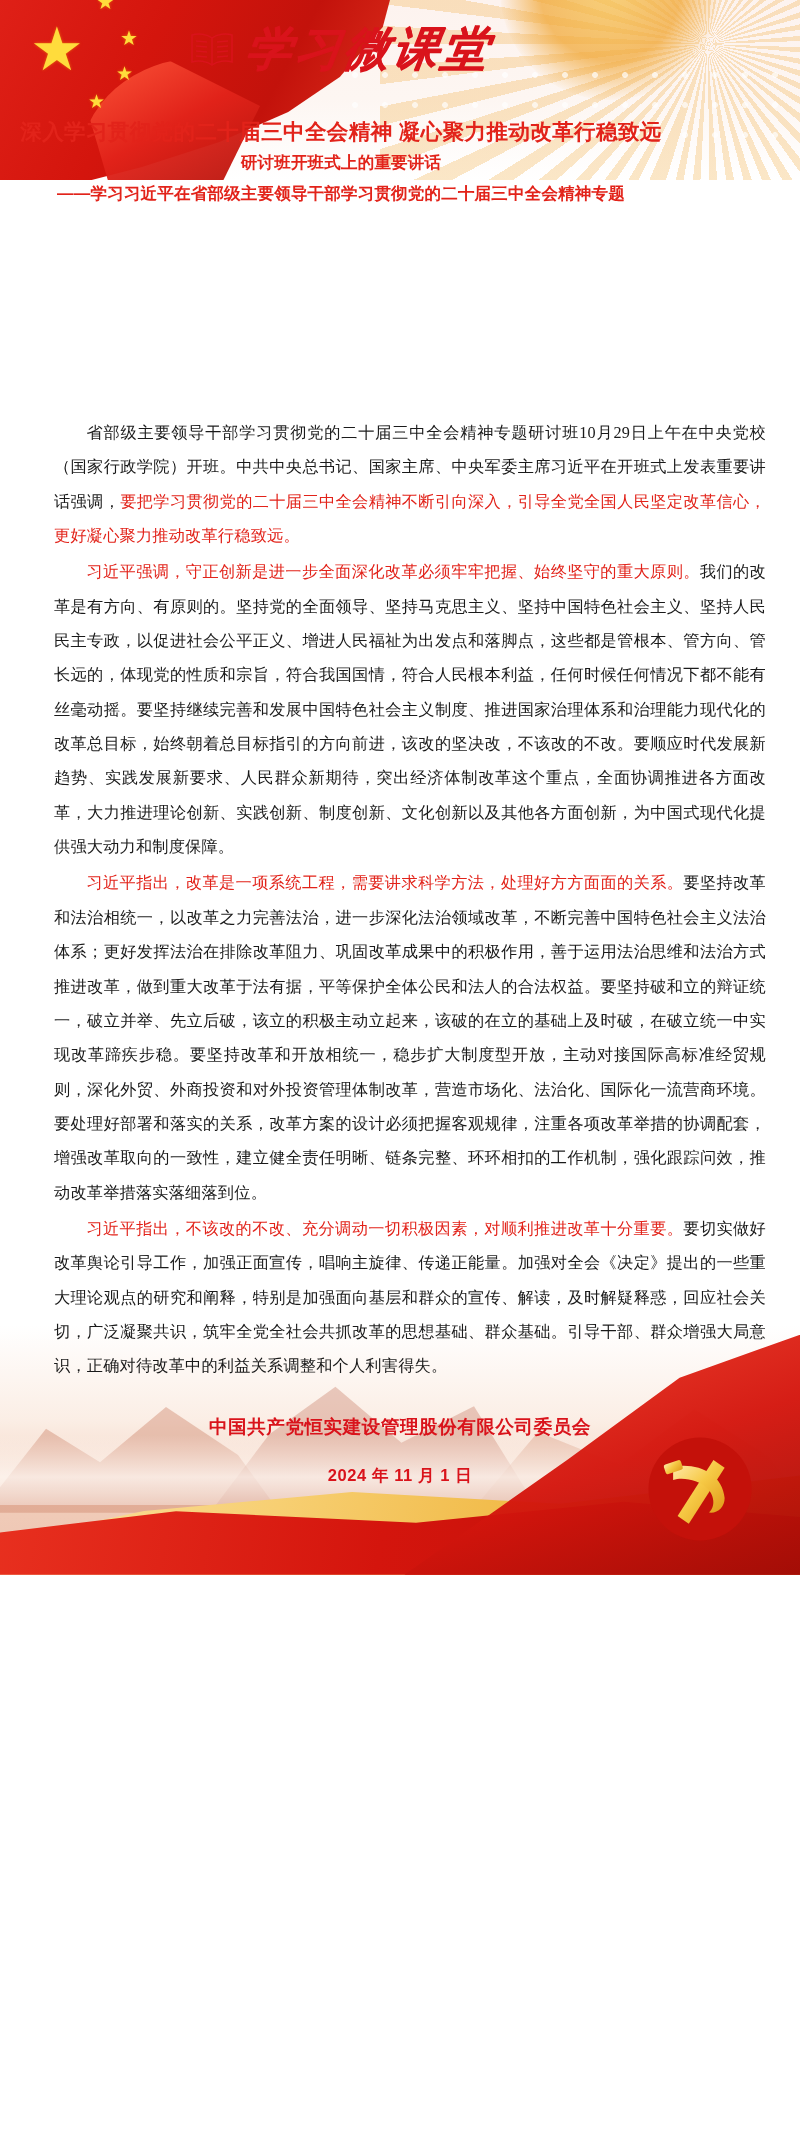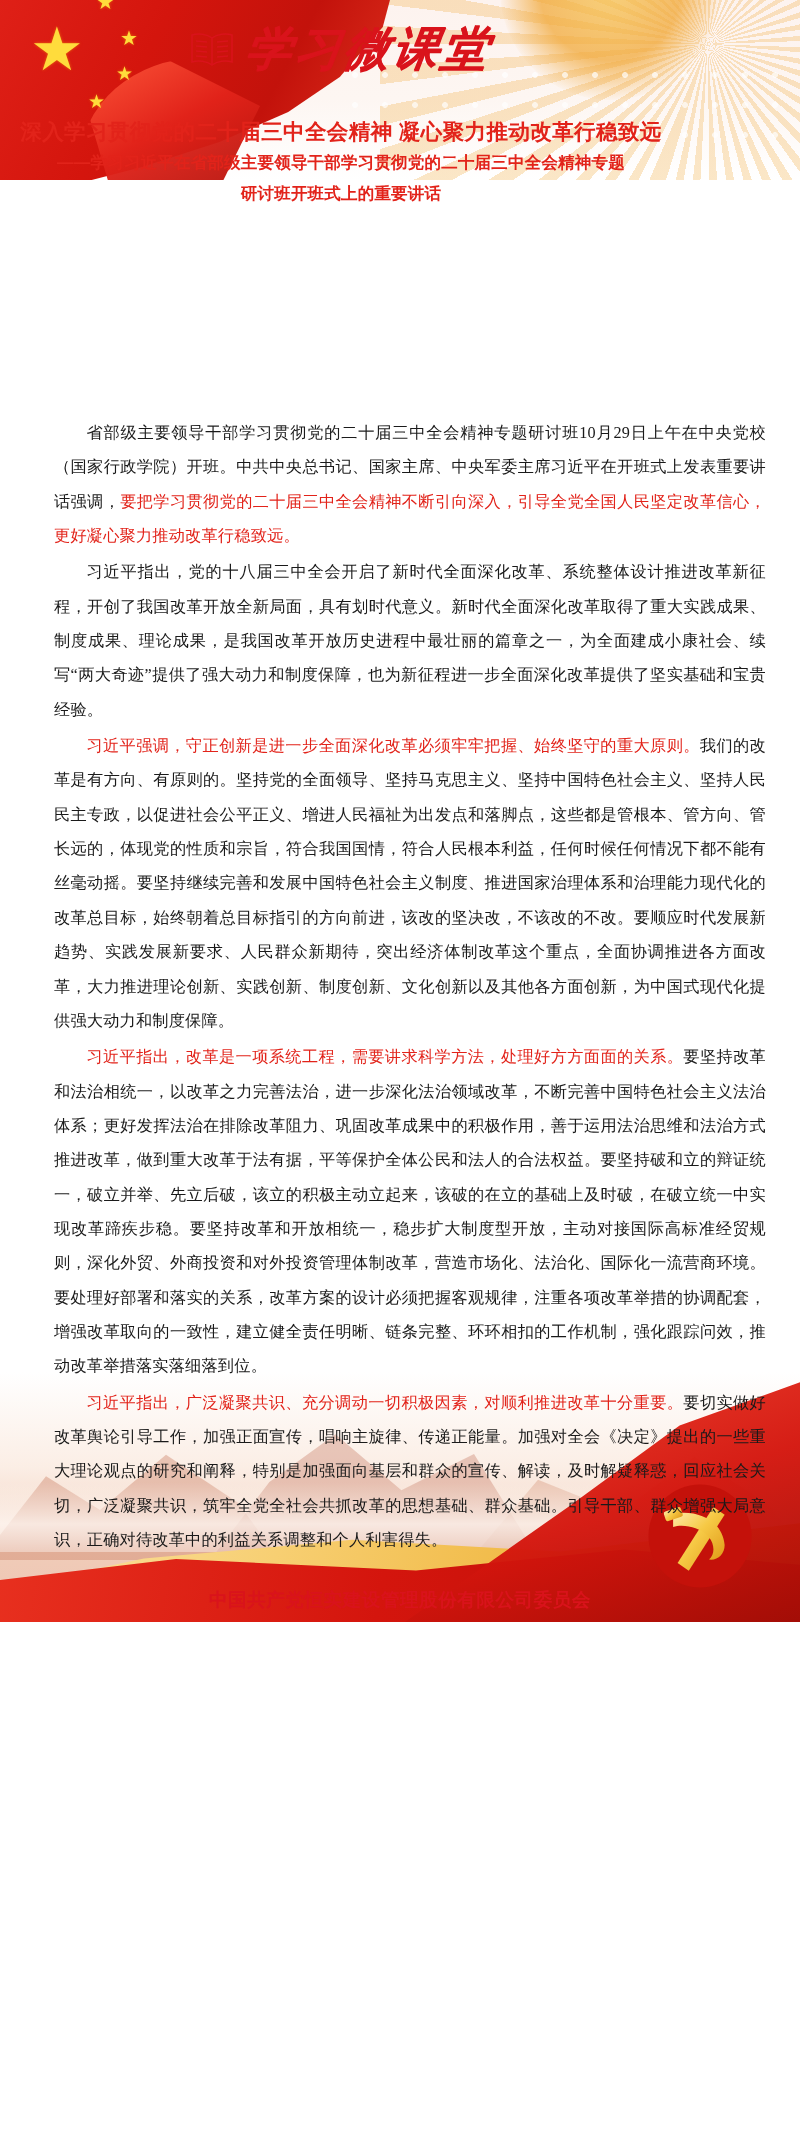--- a/index.html
+++ b/index.html
@@ -126,35 +126,34 @@
           <path d="M8 12 L19 13 M8 17 L19 18 M8 22 L19 23 M8 27 L19 28"></path>
           <path d="M29 13 L40 12 M29 18 L40 17 M29 23 L40 22 M29 28 L40 27"></path>
         </g>
       </svg>
       <span class="logo-text">学习微课堂</span>
     </div>
   </div>
 
   <div class="titles">
     <div class="main-title">深入学习贯彻党的二十届三中全会精神  凝心聚力推动改革行稳致远</div>
+    <div class="sub-title">研讨班开班式上的重要讲话</div>
     <div class="sub-title">——学习习近平在省部级主要领导干部学习贯彻党的二十届三中全会精神专题</div>
-    <div class="sub-title">研讨班开班式上的重要讲话</div>
   </div>
 
   <div class="content">
 
     <p class="para"><span>省部级主要领导干部学习贯彻党的二十届三中全会精神专题研讨班10月29日上午在中央党校（国家行政学院）开班。中共中央总书记、国家主席、中央军委主席习近平在开班式上发表重要讲话强调，</span><span class="hl">要把学习贯彻党的二十届三中全会精神不断引向深入，引导全党全国人民坚定改革信心，更好凝心聚力推动改革行稳致远。</span></p>
 
-    <p class="para">习近平指出，党的十八届三中全会开启了新时代全面深化改革、系统整体设计推进改革新征程，开创了我国改革开放全新局面，具有划时代意义。新时代全面深化改革取得了重大实践成果、制度成果、理论成果，是我国改革开放历史进程中最壮丽的篇章之一，为全面建成小康社会、续写“两大奇迹”提供了强大动力和制度保障，也为新征程进一步全面深化改革提供了坚实基础和宝贵经验。</p>
 
     <p class="para"><span class="hl">习近平强调，守正创新是进一步全面深化改革必须牢牢把握、始终坚守的重大原则。</span><span>我们的改革是有方向、有原则的。坚持党的全面领导、坚持马克思主义、坚持中国特色社会主义、坚持人民民主专政，以促进社会公平正义、增进人民福祉为出发点和落脚点，这些都是管根本、管方向、管长远的，体现党的性质和宗旨，符合我国国情，符合人民根本利益，任何时候任何情况下都不能有丝毫动摇。要坚持继续完善和发展中国特色社会主义制度、推进国家治理体系和治理能力现代化的改革总目标，始终朝着总目标指引的方向前进，该改的坚决改，不该改的不改。要顺应时代发展新趋势、实践发展新要求、人民群众新期待，突出经济体制改革这个重点，全面协调推进各方面改革，大力推进理论创新、实践创新、制度创新、文化创新以及其他各方面创新，为中国式现代化提供强大动力和制度保障。</span></p>
 
     <p class="para"><span class="hl">习近平指出，改革是一项系统工程，需要讲求科学方法，处理好方方面面的关系。</span><span>要坚持改革和法治相统一，以改革之力完善法治，进一步深化法治领域改革，不断完善中国特色社会主义法治体系；更好发挥法治在排除改革阻力、巩固改革成果中的积极作用，善于运用法治思维和法治方式推进改革，做到重大改革于法有据，平等保护全体公民和法人的合法权益。要坚持破和立的辩证统一，破立并举、先立后破，该立的积极主动立起来，该破的在立的基础上及时破，在破立统一中实现改革蹄疾步稳。要坚持改革和开放相统一，稳步扩大制度型开放，主动对接国际高标准经贸规则，深化外贸、外商投资和对外投资管理体制改革，营造市场化、法治化、国际化一流营商环境。要处理好部署和落实的关系，改革方案的设计必须把握客观规律，注重各项改革举措的协调配套，增强改革取向的一致性，建立健全责任明晰、链条完整、环环相扣的工作机制，强化跟踪问效，推动改革举措落实落细落到位。</span></p>
 
-    <p class="para"><span class="hl">习近平指出，广泛凝聚共识、充分调动一切积极因素，对顺利推进改革十分重要。</span><span>要切实做好改革舆论引导工作，加强正面宣传，唱响主旋律、传递正能量。加强对全会《决定》提出的一些重大理论观点的研究和阐释，特别是加强面向基层和群众的宣传、解读，及时解疑释惑，回应社会关切，广泛凝聚共识，筑牢全党全社会共抓改革的思想基础、群众基础。引导干部、群众增强大局意识，正确对待改革中的利益关系调整和个人利害得失。</span></p>
+    <p class="para"><span class="hl">习近平指出，不该改的不改、充分调动一切积极因素，对顺利推进改革十分重要。</span><span>要切实做好改革舆论引导工作，加强正面宣传，唱响主旋律、传递正能量。加强对全会《决定》提出的一些重大理论观点的研究和阐释，特别是加强面向基层和群众的宣传、解读，及时解疑释惑，回应社会关切，广泛凝聚共识，筑牢全党全社会共抓改革的思想基础、群众基础。引导干部、群众增强大局意识，正确对待改革中的利益关系调整和个人利害得失。</span></p>
 
   </div>
 
   <div class="footer">
     <div class="footer-art">
       <div class="mountains">
         <div class="mtn a"></div>
         <div class="mtn b"></div>
         <div class="mtn c"></div>
       </div>
@@ -171,16 +170,17 @@
           </linearGradient>
         </defs>
         <circle cx="50" cy="50" r="46" fill="#c4110a"></circle>
         <path d="M30 74 L62 24 L72 31 L40 81 Z" fill="url(#gg)"></path>
         <path d="M26 30 C48 26, 70 36, 72 58 C72 66, 66 72, 58 71 C66 64, 62 48, 46 43 C40 41, 32 40, 26 42 Z" fill="url(#gg)"></path>
         <rect x="18" y="26" width="16" height="9" rx="2" transform="rotate(-18 26 30)" fill="url(#gg)"></rect>
       </svg>
     </div>
     <div class="footer-text">
       <div class="org">中国共产党恒实建设管理股份有限公司委员会</div>
+      <div class="date">2024 年 11 月 1 日</div>
     </div>
   </div>
 
 </div>
 
 </body></html>

